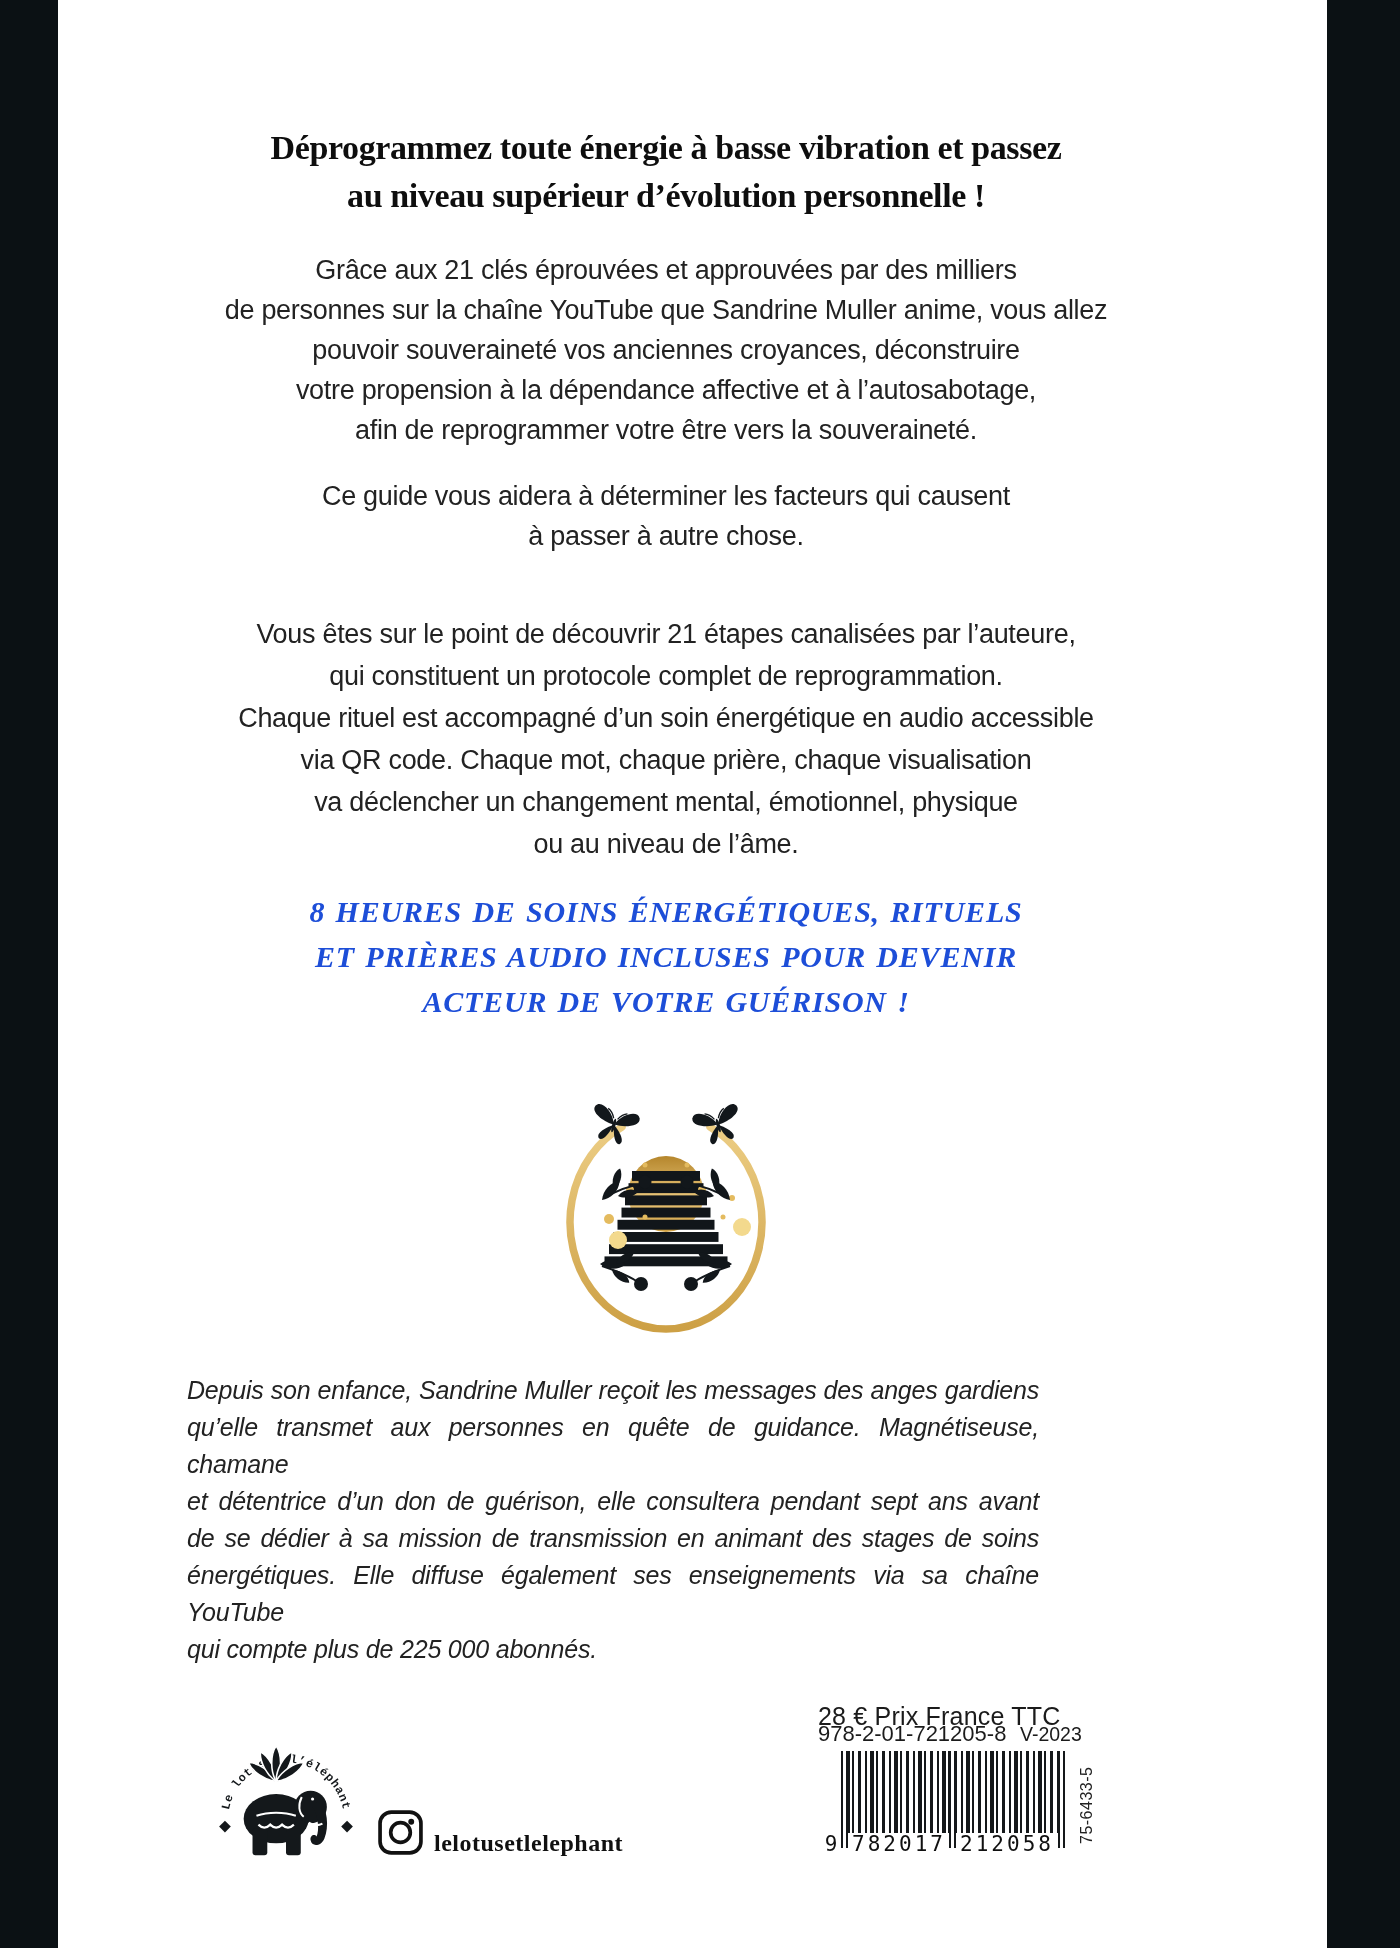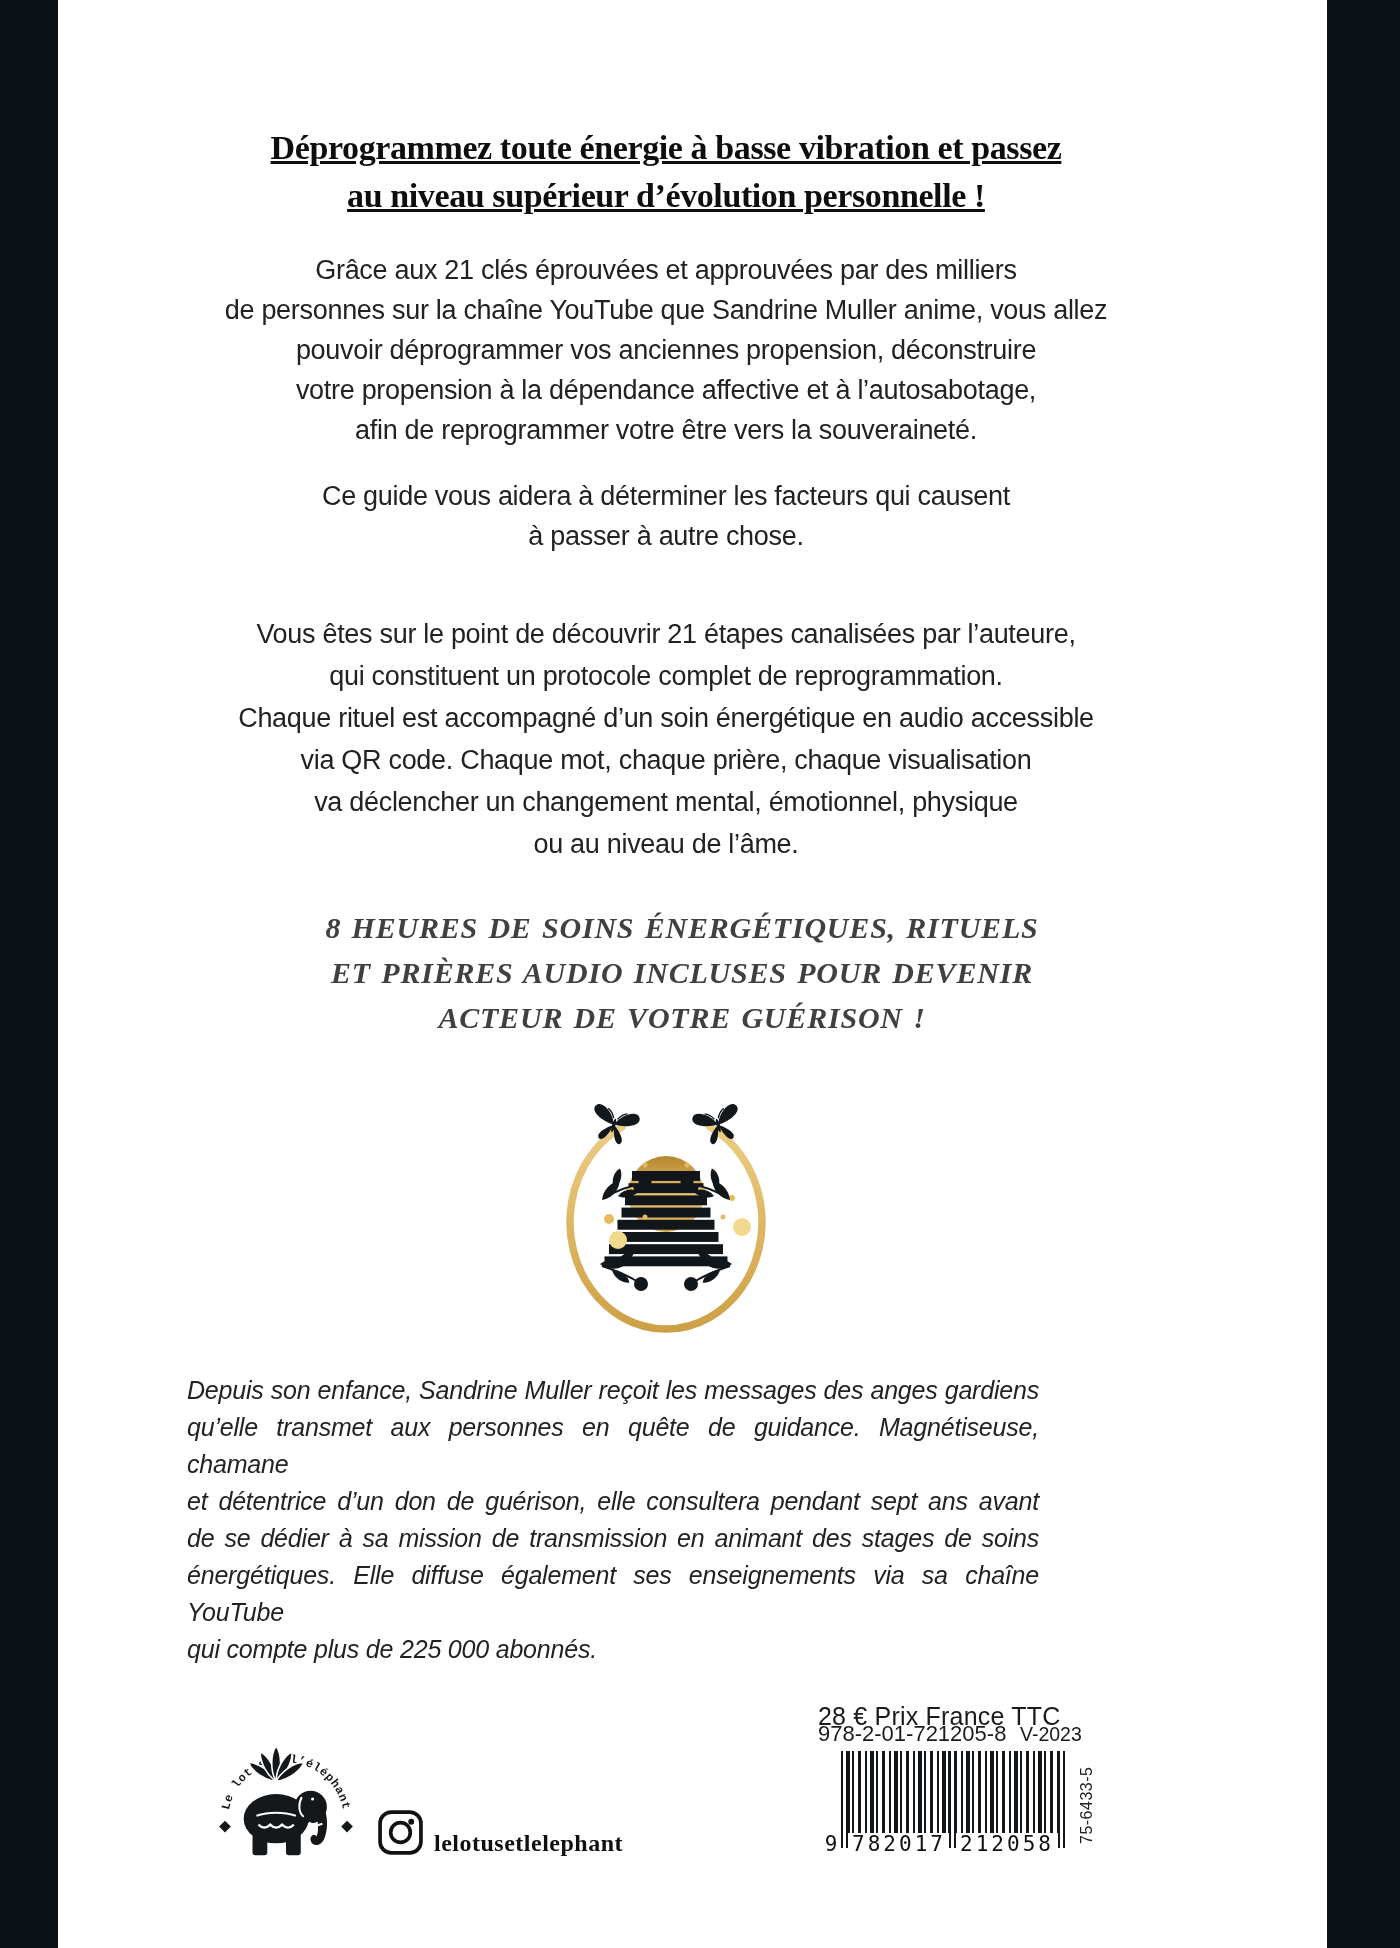--- a/index.html
+++ b/index.html
@@ -10,34 +10,34 @@
   .edge-bar{position:absolute;top:0;height:1948px;background:#0b1114;}
   .edge-left{left:0;width:58px;}
   .edge-right{left:1327px;width:73px;}
 
   .abs{position:absolute;}
 
   
   .headline{left:116px;top:124px;width:1100px;text-align:center;
     font-family:"Liberation Serif",serif;font-weight:700;font-size:34px;line-height:48px;
     color:#0e0e0e;letter-spacing:-0.4px;margin:0;}
-  .headline span{display:block;text-decoration:underline;}
+  .headline span{display:block;}
 
   
   .body-par{left:116px;width:1100px;text-align:center;margin:0;
     font-size:27px;line-height:40px;font-weight:300;letter-spacing:-0.3px;color:#222;}
   .body-par span{display:block;}
   .par-1{top:250px;}
   .par-2{top:476px;}
   .par-3{top:613px;line-height:42px;}
 
   
-  .highlight{left:116px;top:889px;width:1100px;text-align:center;margin:16px;
+  .highlight{left:116px;top:889px;width:1100px;text-align:center;margin:0;
     font-family:"Liberation Serif",serif;font-style:italic;font-weight:700;
-    font-size:30px;line-height:45px;letter-spacing:0.8px;word-spacing:2px;color:#404040;}
+    font-size:30px;line-height:45px;letter-spacing:0.8px;word-spacing:2px;color:#1d4ed8;}
   .highlight span{display:block;}
 
   
   .emblem{left:546px;top:1070px;width:240px;height:270px;}
 
   
   .bio{left:177px;top:1362px;width:852px;margin:10px;
     font-size:25px;line-height:37px;font-style:italic;font-weight:300;
     letter-spacing:-0.2px;color:#222;}
   .bio-line{text-align:justify;text-align-last:justify;}
@@ -79,21 +79,21 @@
 <div class="edge-bar edge-right"></div>
 
 <h1 class="abs headline">
   <span>Déprogrammez toute énergie à basse vibration et passez</span>
   <span>au niveau supérieur d’évolution personnelle !</span>
 </h1>
 
 <p class="abs body-par par-1">
   <span>Grâce aux 21 clés éprouvées et approuvées par des milliers</span>
   <span>de personnes sur la chaîne YouTube que Sandrine Muller anime, vous allez</span>
-  <span>pouvoir déprogrammer vos anciennes propension, déconstruire</span>
+  <span>pouvoir souveraineté vos anciennes croyances, déconstruire</span>
   <span>votre propension à la dépendance affective et à l’autosabotage,</span>
   <span>afin de reprogrammer votre être vers la souveraineté.</span>
 </p>
 
 <p class="abs body-par par-2">
   <span>Ce guide vous aidera à déterminer les facteurs qui causent</span>
   <span>à passer à autre chose.</span>
 </p>
 
 <p class="abs body-par par-3">

